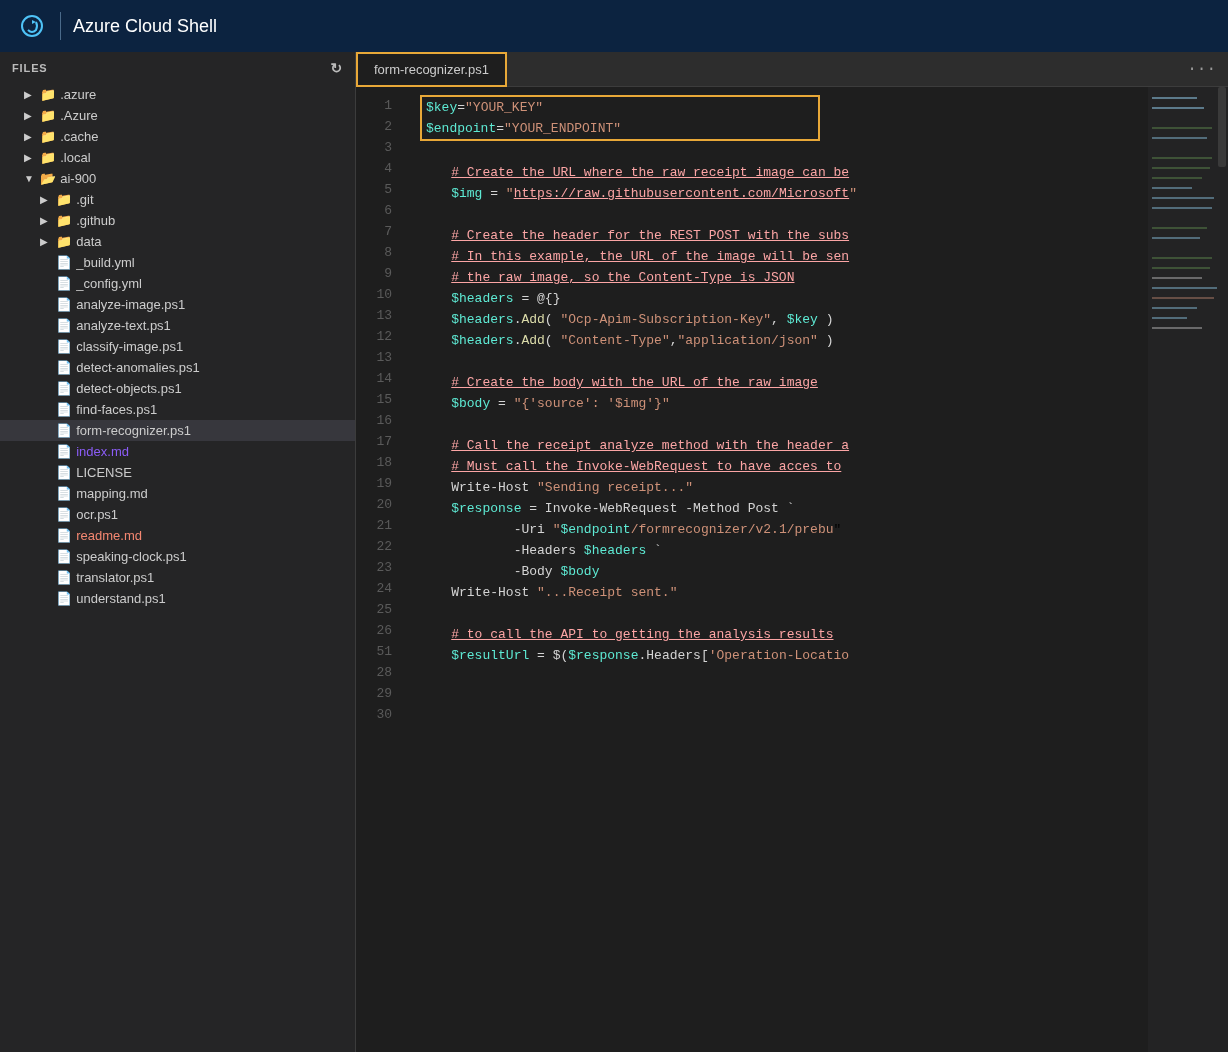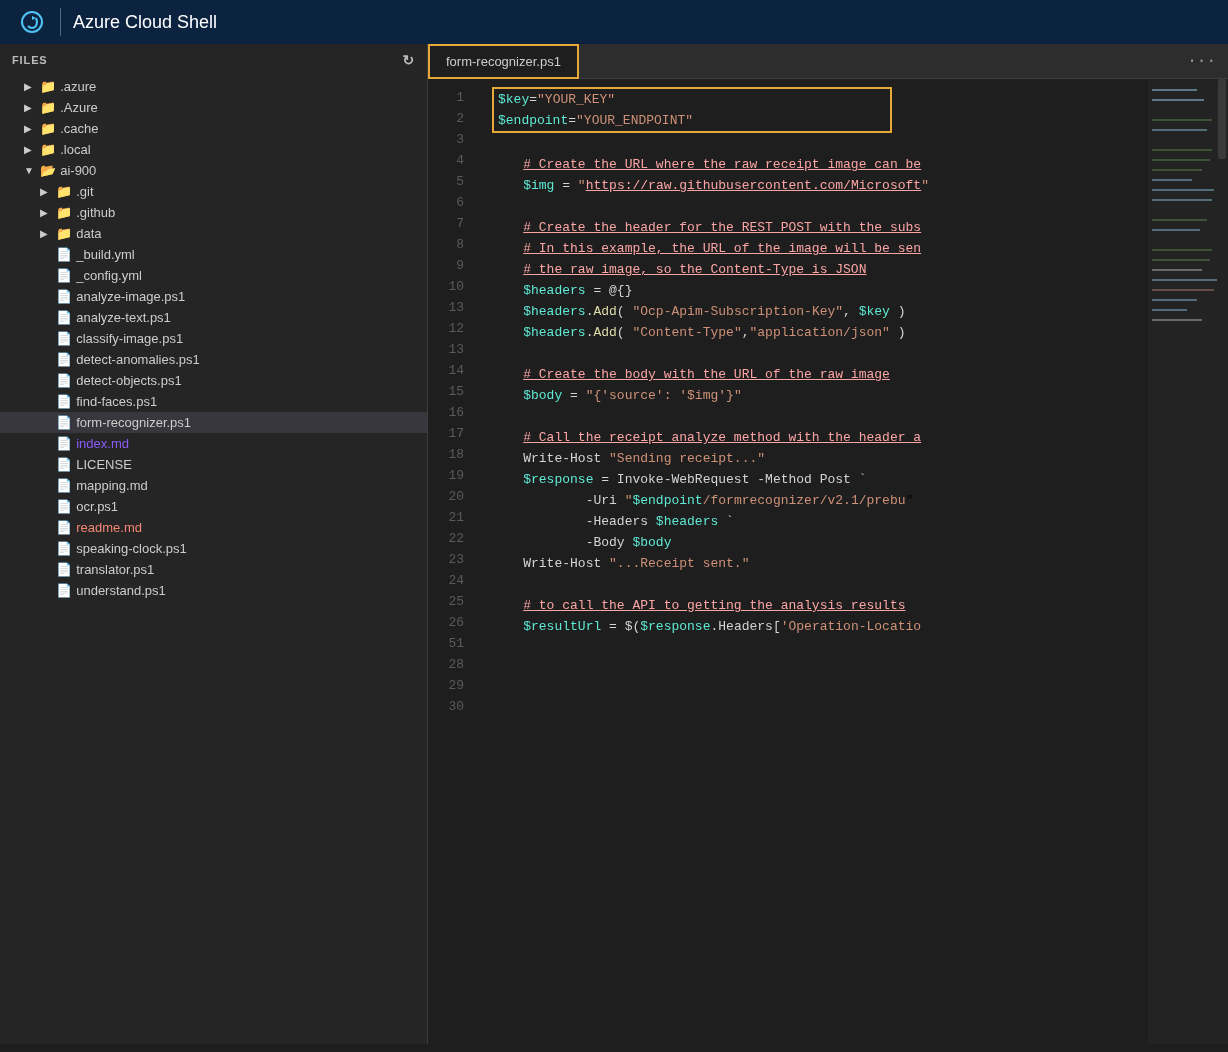--- a/index.html
+++ b/index.html
@@ -7,21 +7,21 @@
       width: 1228px;
       height: 1052px;
       overflow: hidden;
       font-family: 'Consolas', 'Courier New', monospace;
       background: #1e1e1e;
     }
 
     
     .header {
       background: #0c2340;
-      height: 44px;
+      height: 52px;
       display: flex;
       align-items: center;
       padding: 0 16px;
       gap: 12px;
     }
     .header-icon {
       width: 32px;
       height: 32px;
       display: flex;
       align-items: center;
@@ -40,21 +40,21 @@
     }
 
     
     .main-layout {
       display: flex;
       height: calc(1052px - 52px);
     }
 
     
     .sidebar {
-      width: 428px;
+      width: 356px;
       background: #252526;
       border-right: 1px solid #3c3c3c;
       overflow-y: auto;
       flex-shrink: 0;
     }
     .sidebar-header {
       display: flex;
       align-items: center;
       justify-content: space-between;
       padding: 8px 12px;
@@ -408,20 +408,21 @@
         <div class="code-line">    <span class="c-comment"># In this example, the URL of the image will be sen</span></div>
         <div class="code-line">    <span class="c-comment"># the raw image, so the Content-Type is JSON</span></div>
         <div class="code-line">    <span class="c-var">$headers</span> <span class="c-white">= @{}</span></div>
         <div class="code-line">    <span class="c-var">$headers</span><span class="c-white">.</span><span class="c-orange">Add</span><span class="c-white">( </span><span class="c-str">"Ocp-Apim-Subscription-Key"</span><span class="c-white">, </span><span class="c-var">$key</span><span class="c-white"> )</span></div>
         <div class="code-line">    <span class="c-var">$headers</span><span class="c-white">.</span><span class="c-orange">Add</span><span class="c-white">( </span><span class="c-str">"Content-Type"</span><span class="c-white">,</span><span class="c-str">"application/json"</span><span class="c-white"> )</span></div>
         <div class="code-line">&nbsp;</div>
         <div class="code-line">    <span class="c-comment"># Create the body with the URL of the raw image</span></div>
         <div class="code-line">    <span class="c-var">$body</span> <span class="c-white">= </span><span class="c-str">"{'source': '$img'}"</span></div>
         <div class="code-line">&nbsp;</div>
         <div class="code-line">    <span class="c-comment"># Call the receipt analyze method with the header a</span></div>
+        <div class="code-line">    <span class="c-comment"># Must call the Invoke-WebRequest to have acces to</span></div>
         <div class="code-line">    <span class="c-white">Write-Host </span><span class="c-str">"Sending receipt..."</span></div>
         <div class="code-line">    <span class="c-var">$response</span> <span class="c-white">= Invoke-WebRequest -Method Post `</span></div>
         <div class="code-line">            <span class="c-white">-Uri </span><span class="c-str">"<span class="c-var">$endpoint</span>/formrecognizer/v2.1/prebu</span>"</div>
         <div class="code-line">            <span class="c-white">-Headers </span><span class="c-var">$headers</span><span class="c-white"> `</span></div>
         <div class="code-line">            <span class="c-white">-Body </span><span class="c-var">$body</span></div>
         <div class="code-line">    <span class="c-white">Write-Host </span><span class="c-str">"...Receipt sent."</span></div>
         <div class="code-line">&nbsp;</div>
         <div class="code-line">    <span class="c-comment"># to call the API to getting the analysis results</span></div>
         <div class="code-line">    <span class="c-var">$resultUrl</span> <span class="c-white">= $(</span><span class="c-var">$response</span><span class="c-white">.Headers[</span><span class="c-str">'Operation-Locatio</span></div>
         <div class="code-line">&nbsp;</div>

